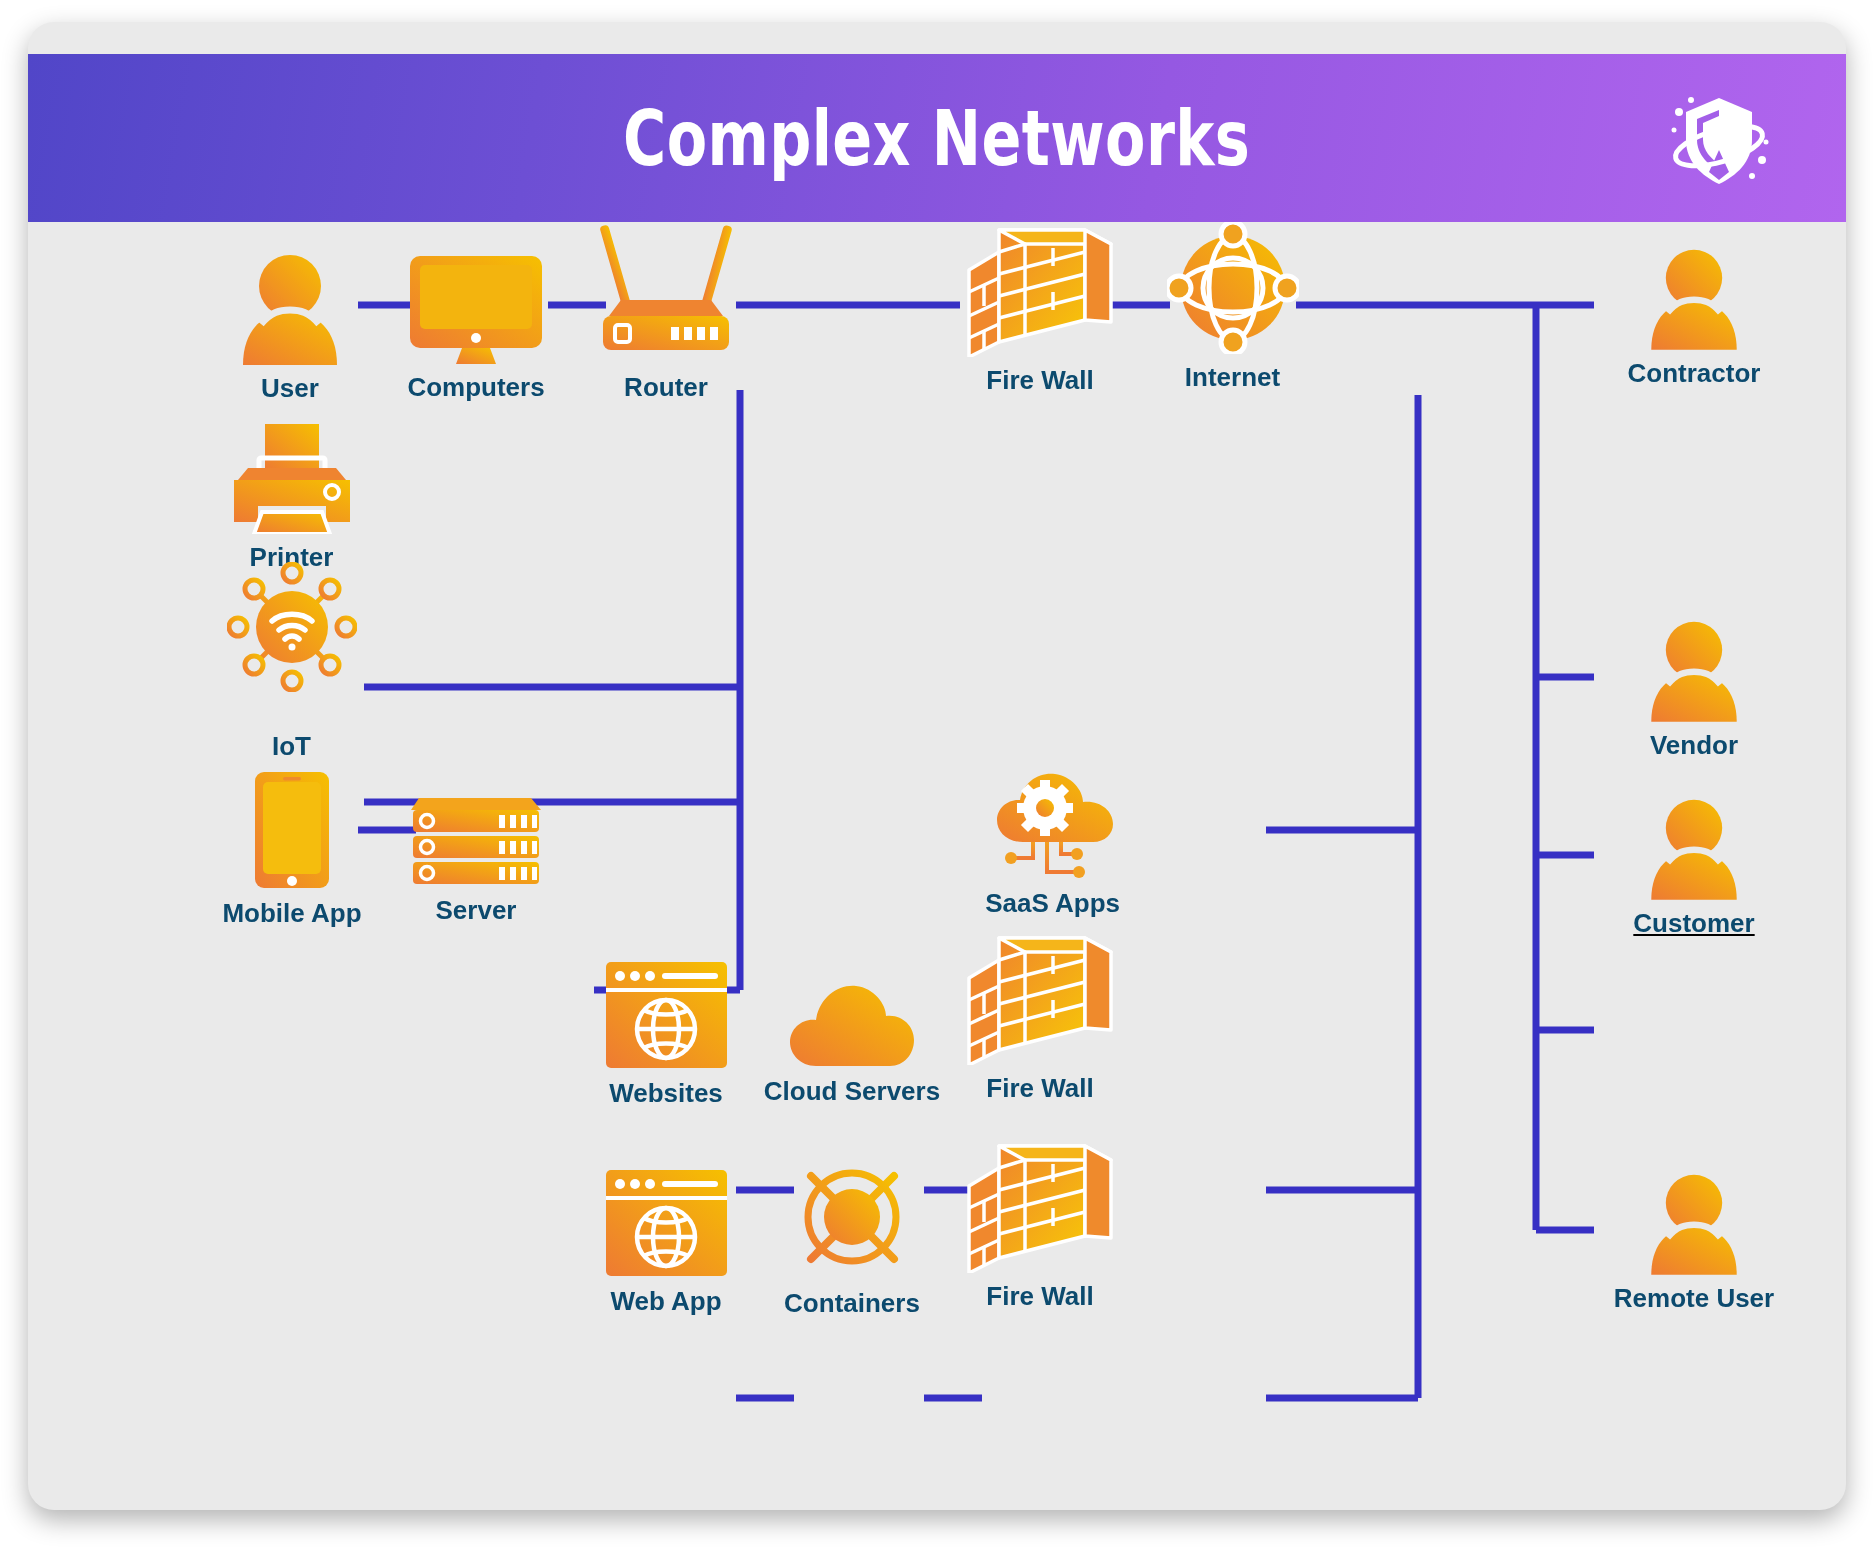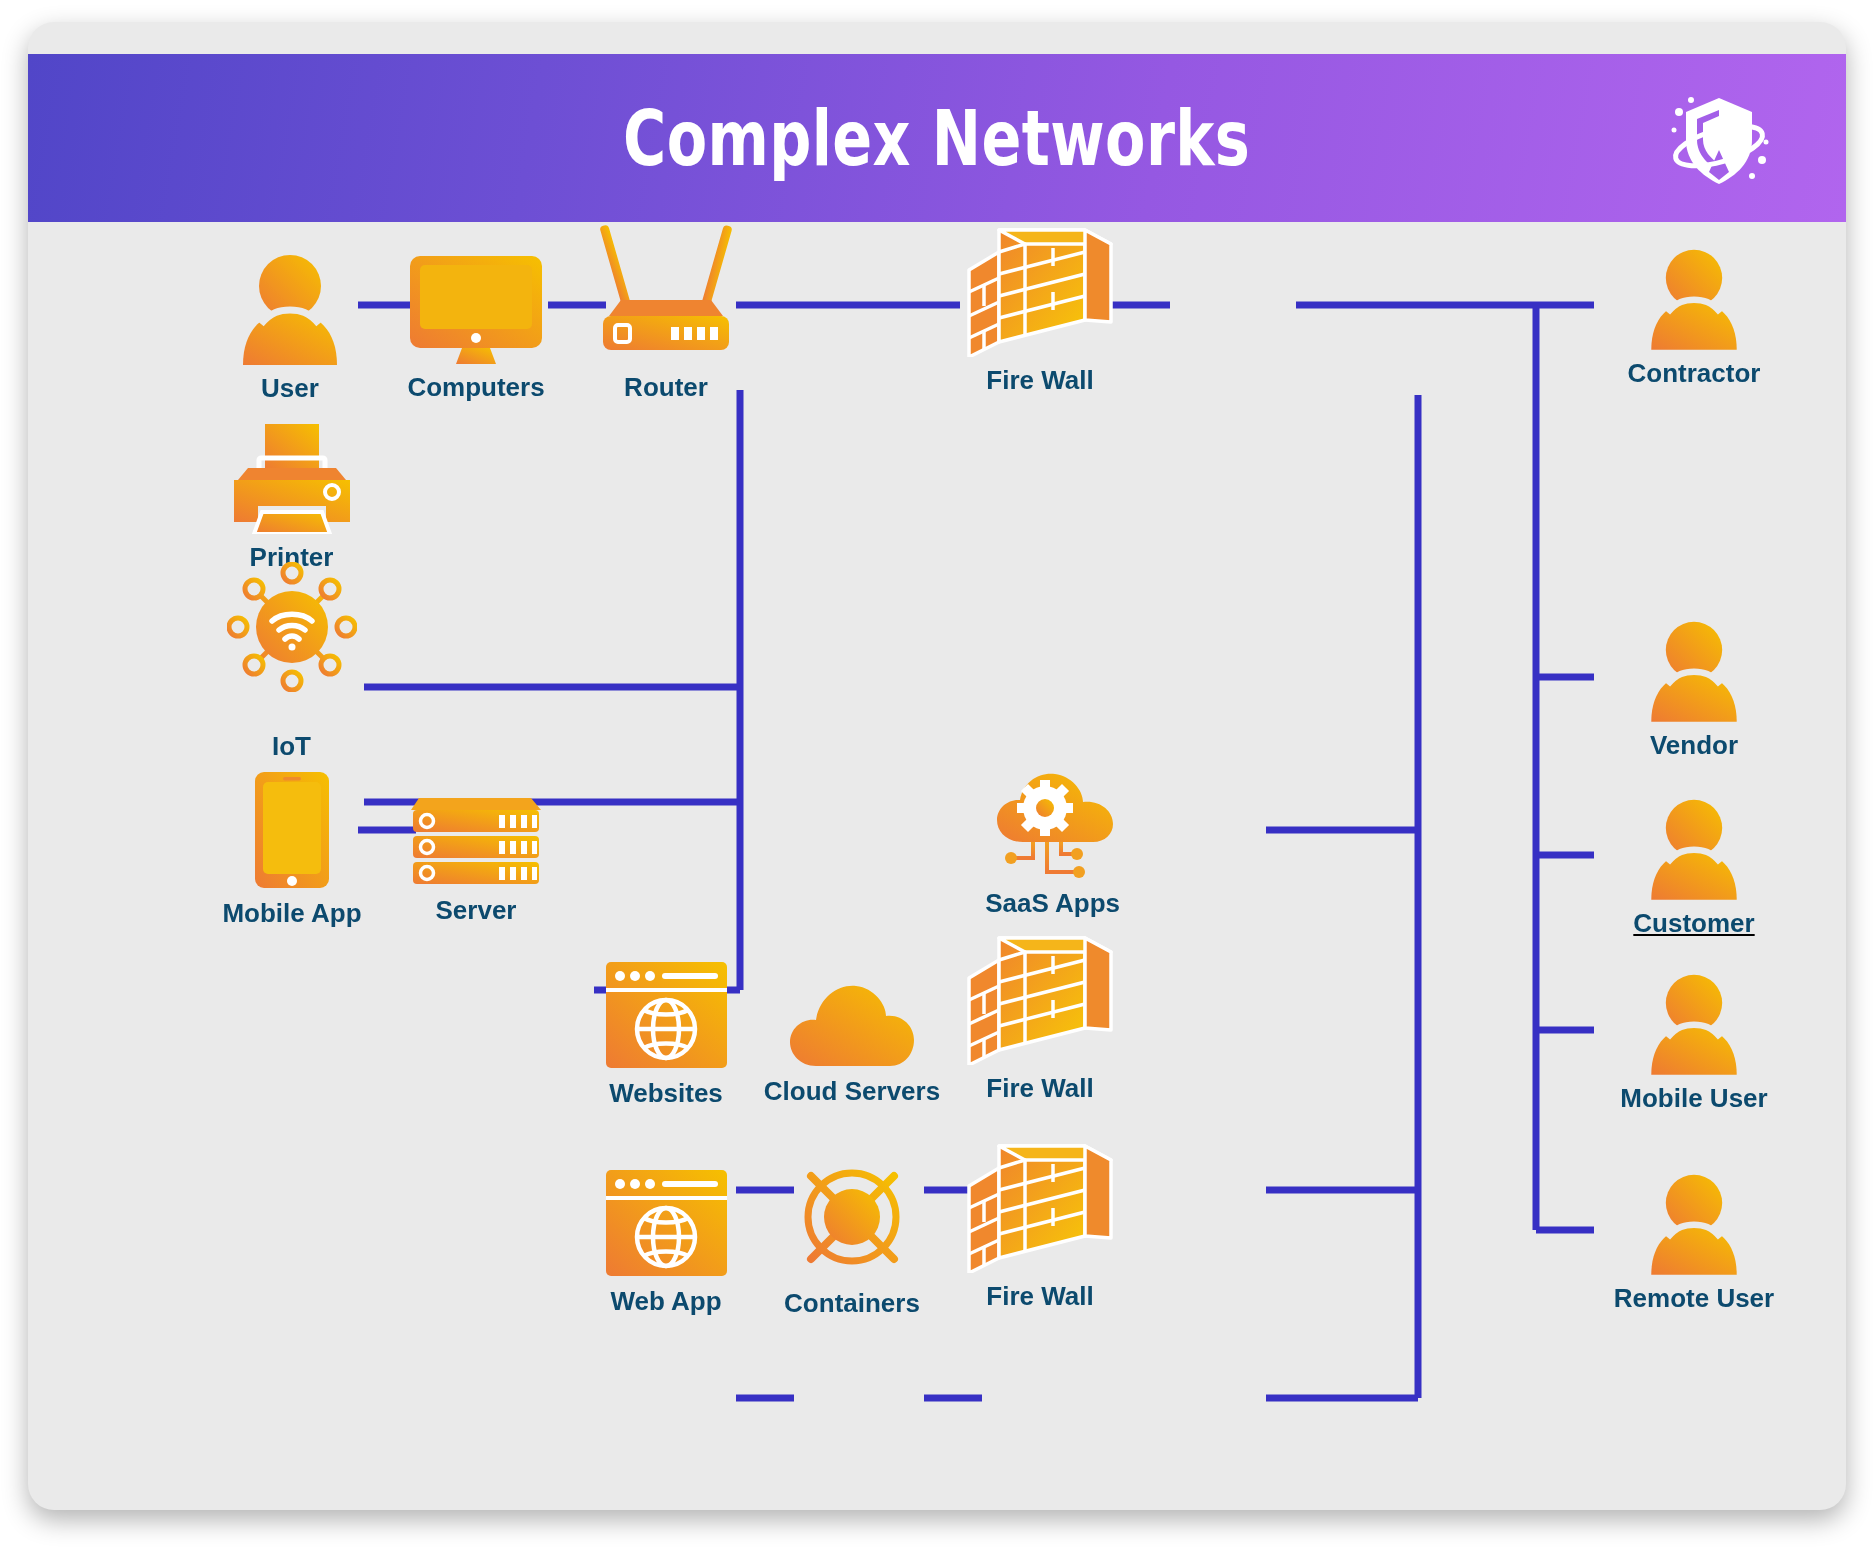--- a/index.html
+++ b/index.html
@@ -166,20 +166,37 @@
             <path d="M4 70 L34 56" fill="none"></path>
             <path d="M4 94 L34 80" fill="none"></path>
             <path d="M4 116 L34 102" fill="none"></path>
             <path d="M19 62 L19 84" fill="none"></path>
             <path d="M19 108 L19 128" fill="none"></path>
           </g>
         </svg>
         <div class="label">Fire Wall</div>
       </div>
 
+      <div class="node" style="left:1132px;top:32px;width:145px;">
+        <svg class="glyph" width="132" height="132" viewBox="0 0 132 132">
+          <circle cx="66" cy="66" r="52" fill="url(#og)"></circle>
+          <g fill="none" stroke="#ffffff" stroke-width="5">
+            <ellipse cx="66" cy="66" rx="24" ry="52"></ellipse>
+            <ellipse cx="66" cy="66" rx="52" ry="24"></ellipse>
+            <circle cx="66" cy="66" r="30"></circle>
+          </g>
+          <g fill="#f0a21f" stroke="#ffffff" stroke-width="5">
+            <circle cx="66" cy="12" r="12"></circle>
+            <circle cx="66" cy="120" r="12"></circle>
+            <circle cx="12" cy="66" r="12"></circle>
+            <circle cx="120" cy="66" r="12"></circle>
+          </g>
+        </svg>
+        <div class="label">Internet</div>
+      </div>
 
       <div class="node" style="left:1566px;top:55px;width:200px;">
         <svg class="glyph" width="100" height="105" viewBox="0 0 110 115">
           <circle cx="55" cy="36" r="31" fill="url(#og)"></circle>
           <path d="M8 115 C8 80 28 62 55 62 C82 62 102 80 102 115 Z" fill="url(#og)"></path>
           <path d="M26 74 C36 62 45 60 55 60 C65 60 74 62 84 74" fill="none" stroke="#eaeaea" stroke-width="7"></path>
         </svg>
         <div class="label">Contractor</div>
       </div>
 
@@ -194,28 +211,20 @@
 
       <div class="node" style="left:1566px;top:605px;width:200px;text-decoration:underline;">
         <svg class="glyph" width="100" height="105" viewBox="0 0 110 115">
           <circle cx="55" cy="36" r="31" fill="url(#og)"></circle>
           <path d="M8 115 C8 80 28 62 55 62 C82 62 102 80 102 115 Z" fill="url(#og)"></path>
           <path d="M26 74 C36 62 45 60 55 60 C65 60 74 62 84 74" fill="none" stroke="#eaeaea" stroke-width="7"></path>
         </svg>
         <div class="label">Customer</div>
       </div>
 
-      <div class="node" style="left:1566px;top:780px;width:200px;">
-        <svg class="glyph" width="100" height="105" viewBox="0 0 110 115">
-          <circle cx="55" cy="36" r="31" fill="url(#og)"></circle>
-          <path d="M8 115 C8 80 28 62 55 62 C82 62 102 80 102 115 Z" fill="url(#og)"></path>
-          <path d="M26 74 C36 62 45 60 55 60 C65 60 74 62 84 74" fill="none" stroke="#eaeaea" stroke-width="7"></path>
-        </svg>
-        <div class="label">Mobile User</div>
-      </div>
 
       <div class="node" style="left:1566px;top:980px;width:200px;">
         <svg class="glyph" width="100" height="105" viewBox="0 0 110 115">
           <circle cx="55" cy="36" r="31" fill="url(#og)"></circle>
           <path d="M8 115 C8 80 28 62 55 62 C82 62 102 80 102 115 Z" fill="url(#og)"></path>
           <path d="M26 74 C36 62 45 60 55 60 C65 60 74 62 84 74" fill="none" stroke="#eaeaea" stroke-width="7"></path>
         </svg>
         <div class="label">Remote User</div>
       </div>
 

